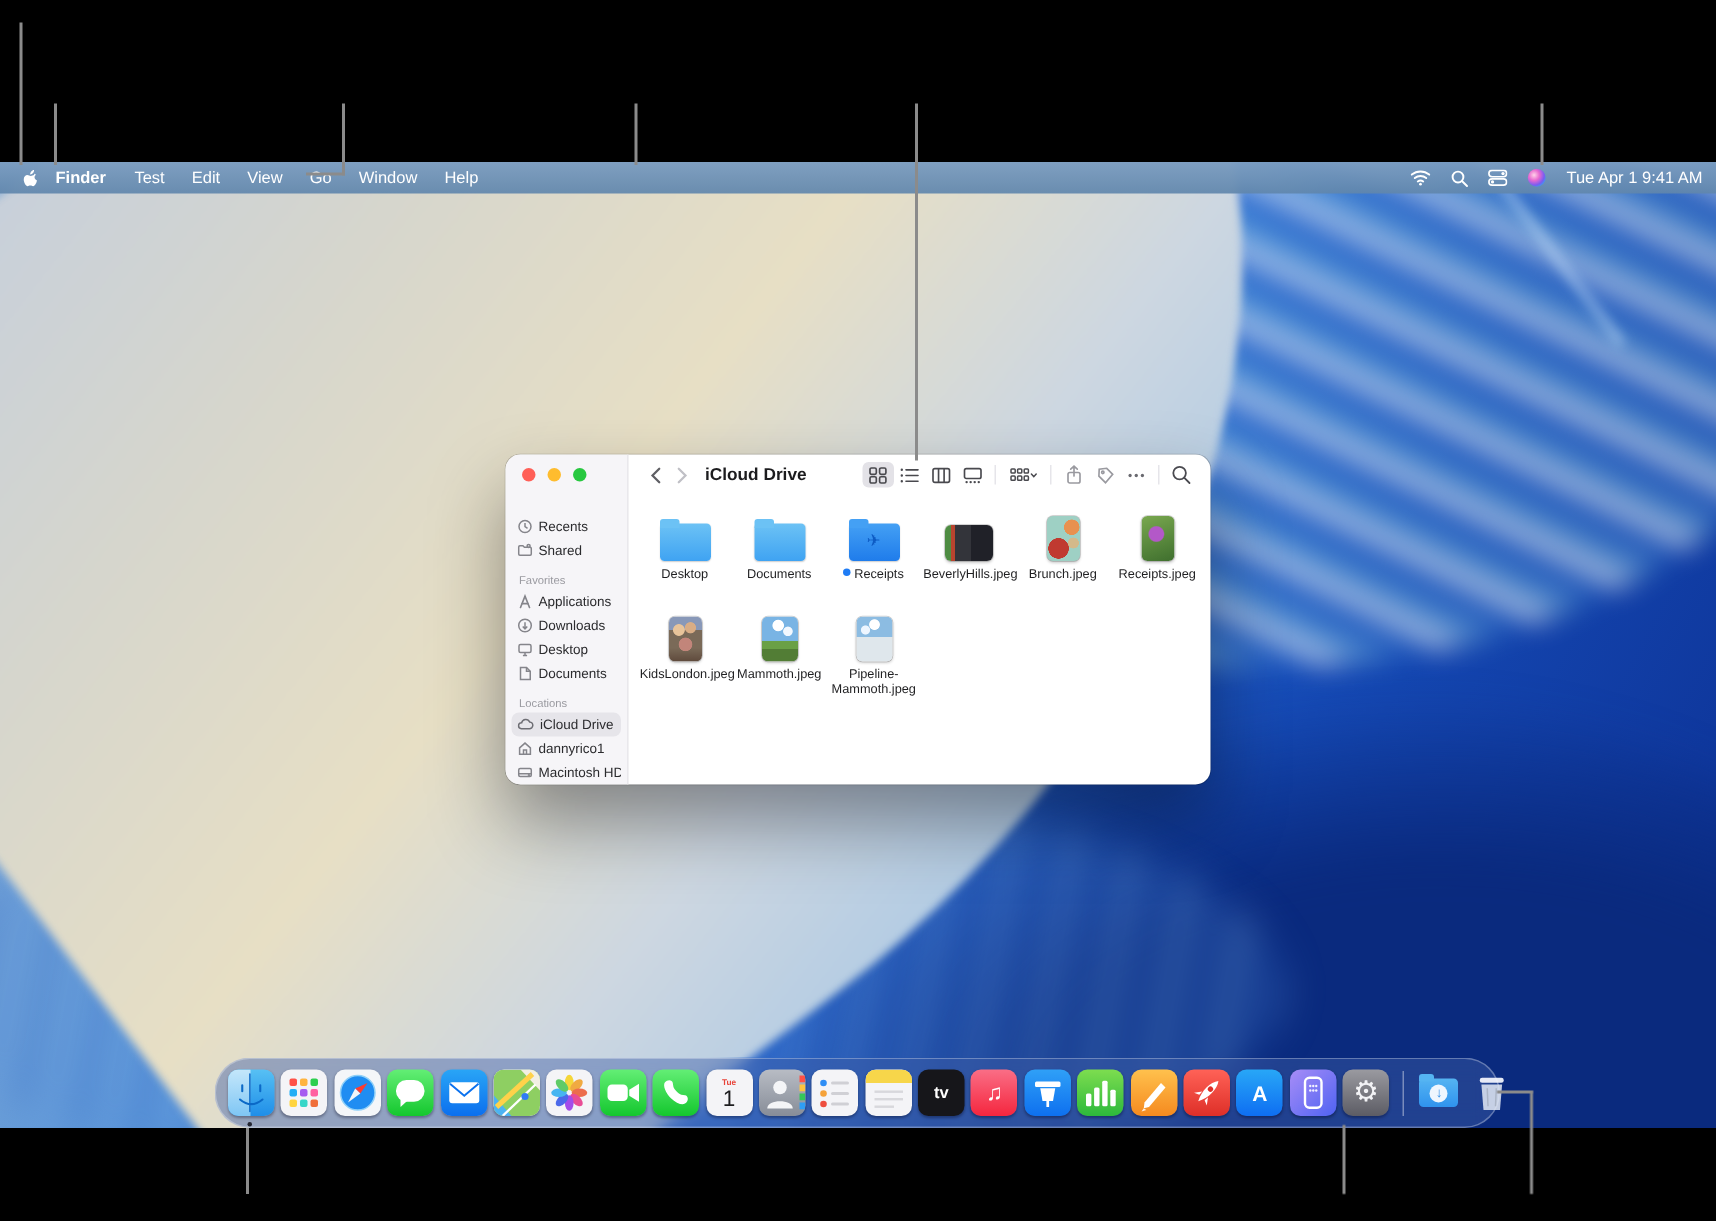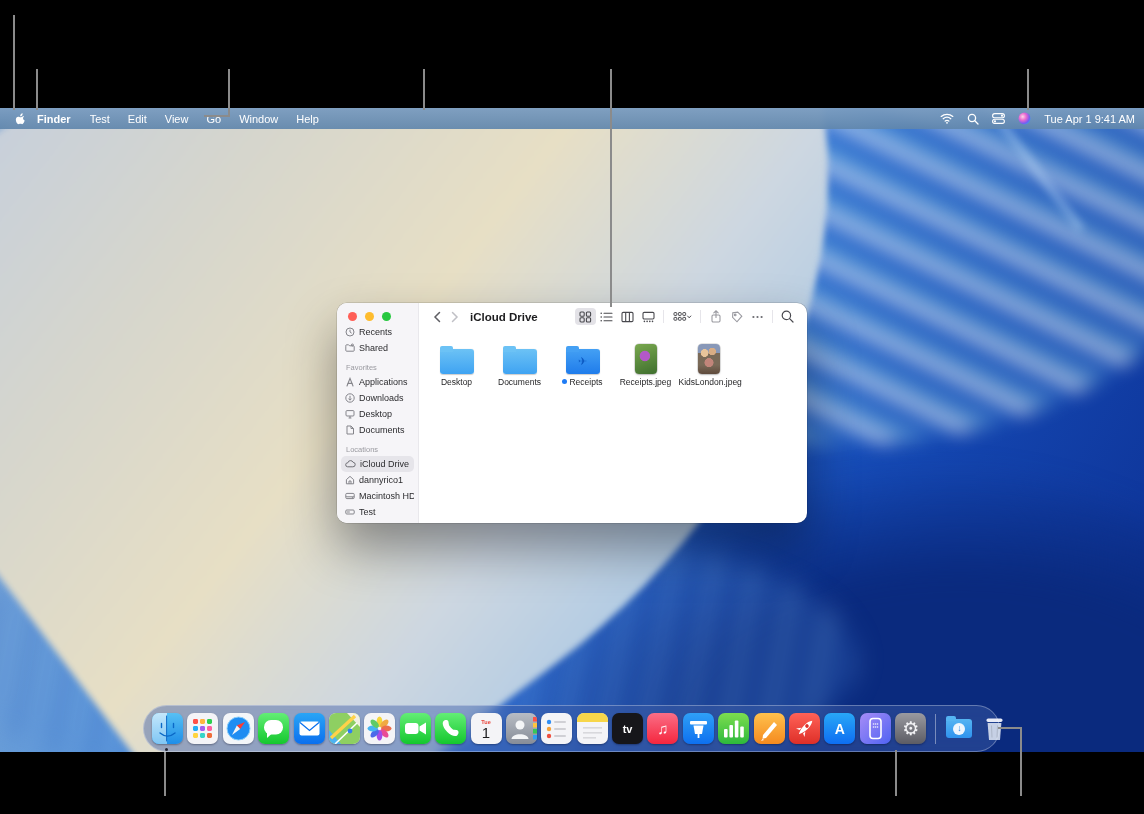--- a/index.html
+++ b/index.html
@@ -32,21 +32,21 @@
   .apple-wrap{display:flex;align-items:center;padding:0 4px;}
   .mb-right{margin-left:auto;display:flex;align-items:center;gap:13px;}
   .clock{white-space:nowrap;font-size:11px;}
   
   .win{position:absolute;left:337px;top:195px;width:470px;height:220px;border-radius:10px;background:#fff;
       box-shadow:0 25px 50px rgba(0,0,10,.4),0 0 0 .5px rgba(0,0,0,.2);display:flex;overflow:hidden;z-index:2;}
   .sb{width:82px;background:#f6f5f8;border-right:1px solid #e9e8ec;box-sizing:border-box;position:relative;flex:0 0 auto;}
   .tl{position:absolute;top:9px;left:11px;display:flex;gap:8px;}
   .tl i{width:9px;height:9px;border-radius:50%;display:block;}
   .tl-r{background:#ff5f57}.tl-y{background:#febc2e}.tl-g{background:#28c840}
-  .sb-list{margin-top:21px;}
+  .sb-list{margin-top:40px;}
   .si{display:flex;align-items:center;gap:4px;height:16px;padding:0 4px;margin:0 4px;border-radius:5px;
       font-size:9px;color:#2b2b2e;white-space:nowrap;overflow:hidden;}
   .si.sel{background:#e6e5ea;}
   .si svg{flex:0 0 auto;}
   .sh{font-size:7.5px;color:#9a9aa0;margin:7px 0 2px 9px;}
   .main{flex:1;display:flex;flex-direction:column;min-width:0;}
   .tb{height:27px;display:flex;align-items:center;padding:0 9px;flex:0 0 auto;}
   .navbtn{display:flex;align-items:center;padding:0 5px;}
   .title{font-size:11.5px;font-weight:700;color:#1c1c1e;margin-left:6px;white-space:nowrap;}
   .sp{flex:1;}
@@ -368,29 +368,53 @@
           <div class="cell">
             <div class="ico">
                 <div class="fold rc">
                   <span class="plane">✈</span>
                 </div>
               </div>
             <div class="lbl"><span class="fdot"></span><span>Receipts</span></div>
           </div>
           <div class="cell">
             <div class="ico">
+                <div class="ph t-bh"></div>
+              </div>
+            <div class="lbl">BeverlyHills.jpeg</div>
+          </div>
+          <div class="cell">
+            <div class="ico">
+                <div class="ph t-br"></div>
+              </div>
+            <div class="lbl">Brunch.jpeg</div>
+          </div>
+          <div class="cell">
+            <div class="ico">
                 <div class="ph t-jl"></div>
               </div>
             <div class="lbl">Receipts.jpeg</div>
           </div>
           <div class="cell">
             <div class="ico">
                 <div class="ph t-kl"></div>
               </div>
             <div class="lbl">KidsLondon.jpeg</div>
+          </div>
+          <div class="cell">
+            <div class="ico">
+                <div class="ph t-mm"></div>
+              </div>
+            <div class="lbl">Mammoth.jpeg</div>
+          </div>
+          <div class="cell">
+            <div class="ico">
+                <div class="ph t-pm"></div>
+              </div>
+            <div class="lbl">Pipeline-Mammoth.jpeg</div>
           </div>
         </div>
       </div>
     </div>
 
     <div class="dock">
       <span class="dk ic-finder" title="Finder">
         <svg width="31" height="31" viewBox="0 0 31 31" fill="none" stroke="#0b69c7" stroke-width="1.4" stroke-linecap="round">
             <path d="M14.6 3v25" stroke-width="1"></path>
             <path d="M9.5 10.5v4M21.5 10.5v4"></path>

